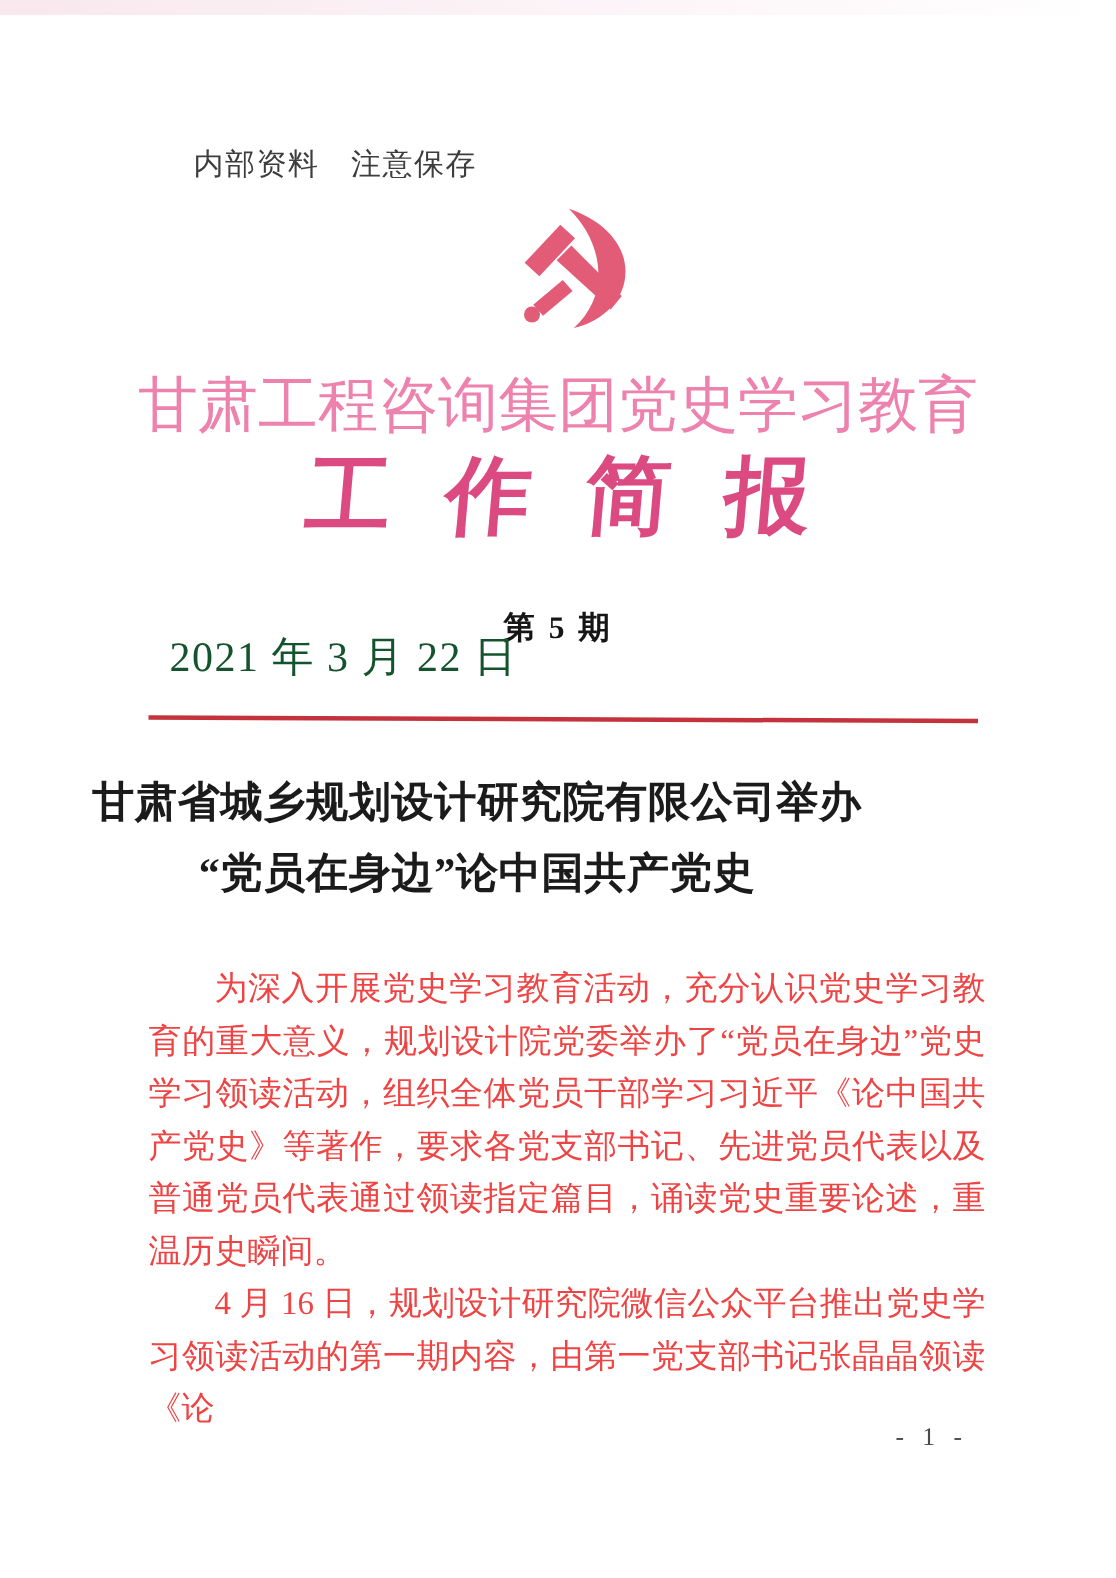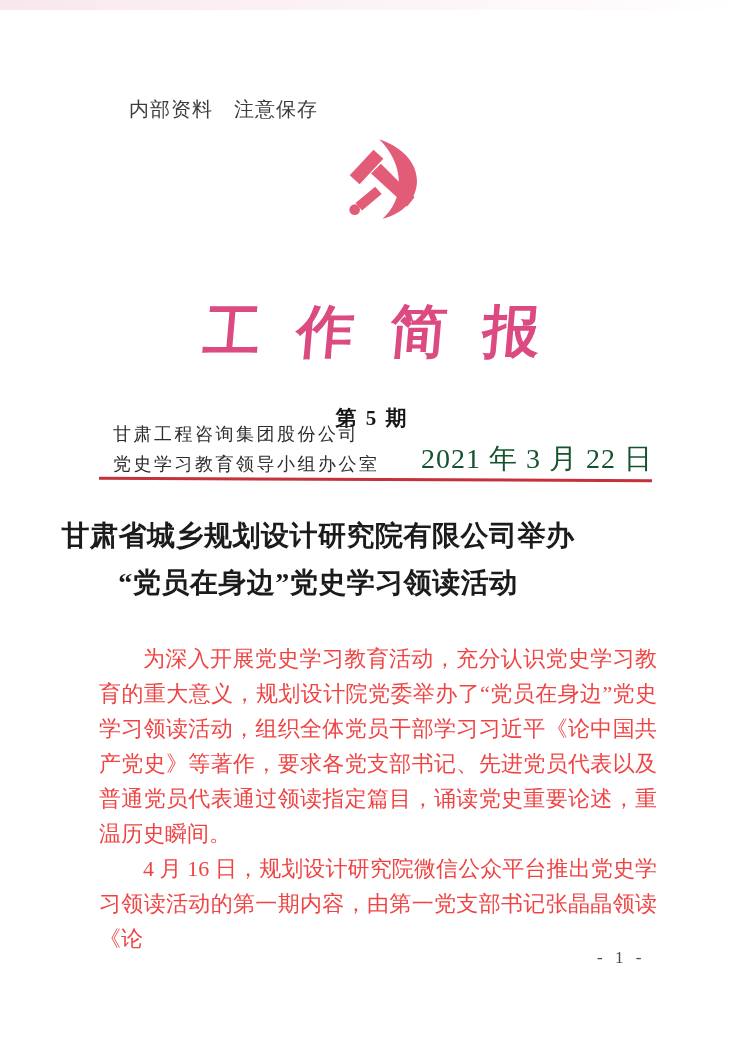--- a/index.html
+++ b/index.html
@@ -97,38 +97,35 @@
 
       <path d="M7,46 L36,15 L48,26 L19,57 Z"></path>
 
       <path d="M33,44 L45,32 L86,73 L77,84 Z"></path>
 
       <path d="M38,60 L46,69 L22,89 L14,80 Z"></path>
       <circle cx="13" cy="88" r="6.5"></circle>
     </svg>
   </div>
 
+  <div class="masthead-org">甘肃工程咨询集团党史学习教育</div>
 
   <div class="masthead-script">工作简报</div>
 
   <div class="issue">第 5 期</div>
 
   <div class="issuer-row">
-    <div class="issuer">
-      <div>甘肃工程咨询集团股份公司</div>
-      <div>党史学习教育领导小组办公室</div>
-    </div>
     <div class="date">2021 年 3 月 22 日</div>
   </div>
 
   <div class="separator"></div>
 
   <div class="article-title">
     <div>甘肃省城乡规划设计研究院有限公司举办</div>
-    <div>“党员在身边”党史学习领读活动</div>
+    <div>“党员在身边”论中国共产党史</div>
   </div>
 
   <div class="body-text">
     <p>为深入开展党史学习教育活动，充分认识党史学习教育的重大意义，规划设计院党委举办了“党员在身边”党史学习领读活动，组织全体党员干部学习习近平《论中国共产党史》等著作，要求各党支部书记、先进党员代表以及普通党员代表通过领读指定篇目，诵读党史重要论述，重温历史瞬间。</p>
     <p>4 月 16 日，规划设计研究院微信公众平台推出党史学习领读活动的第一期内容，由第一党支部书记张晶晶领读《论</p>
   </div>
 
   <div class="page-number">- 1 -</div>
 
 </div>

